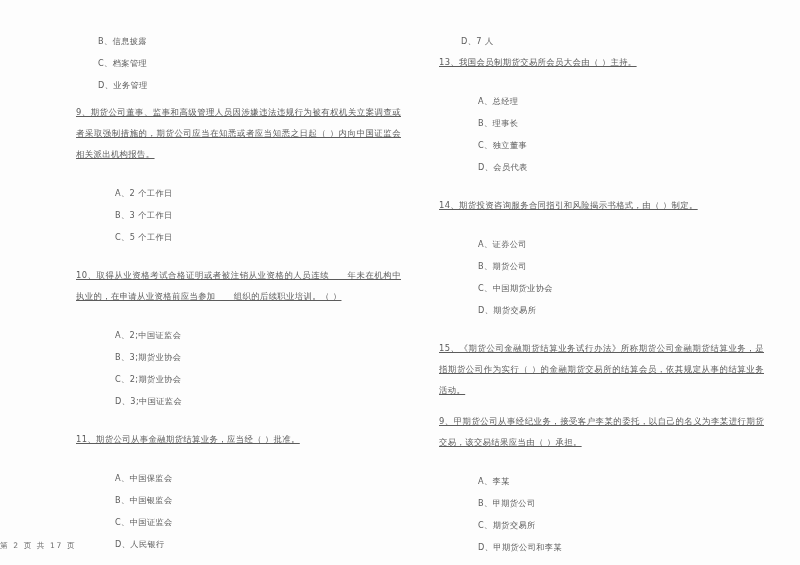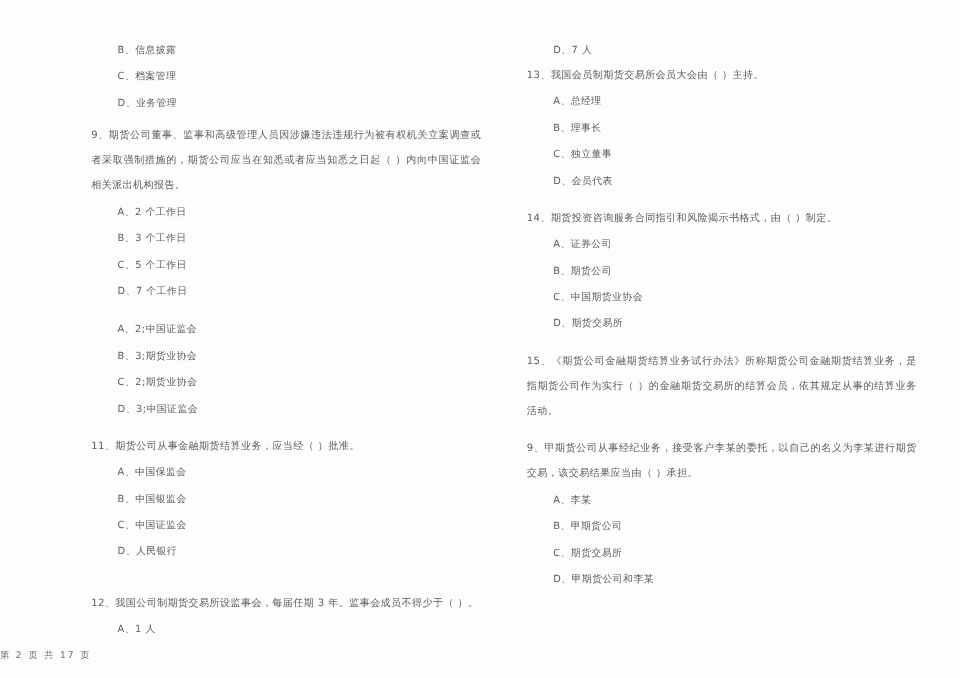--- a/index.html
+++ b/index.html
@@ -43,23 +43,24 @@
     margin-bottom: 10px;
   }
   .q-stem {
     font-size: 8.4px;
     line-height: 21px;
     letter-spacing: 0.35px;
     text-align: justify;
     color: #505050;
     text-indent: 0;
     word-break: break-all;
+    text-decoration: underline;
   }
   .q-opts {
-    margin: 0;
+    margin: 17px;
     padding: 0;
     list-style: none;
   }
   .q-opt {
     font-size: 8.2px;
     line-height: 22px;
     letter-spacing: 0.4px;
     color: #515151;
     padding-left: 22px;
     white-space: nowrap;
@@ -95,25 +96,25 @@
       <div class="q-opt">D、业务管理</div>
 
       <div class="spacer-sm"></div>
 
       <div class="question">
         <div class="q-stem">9、期货公司董事、监事和高级管理人员因涉嫌违法违规行为被有权机关立案调查或者采取强制措施的，期货公司应当在知悉或者应当知悉之日起（     ）内向中国证监会相关派出机构报告。</div>
         <div class="q-opts">
           <div class="q-opt">A、2 个工作日</div>
           <div class="q-opt">B、3 个工作日</div>
           <div class="q-opt">C、5 个工作日</div>
-          <div class="q-opt">D、7 个工作日</div>
         </div>
       </div>
 
       <div class="question">
+        <div class="q-stem">10、取得从业资格考试合格证明或者被注销从业资格的人员连续____年未在机构中执业的，在申请从业资格前应当参加____组织的后续职业培训。（     ）</div>
         <div class="q-opts">
           <div class="q-opt">A、2;中国证监会</div>
           <div class="q-opt">B、3;期货业协会</div>
           <div class="q-opt">C、2;期货业协会</div>
           <div class="q-opt">D、3;中国证监会</div>
         </div>
       </div>
 
       <div class="question">
         <div class="q-stem">11、期货公司从事金融期货结算业务，应当经（     ）批准。</div>

